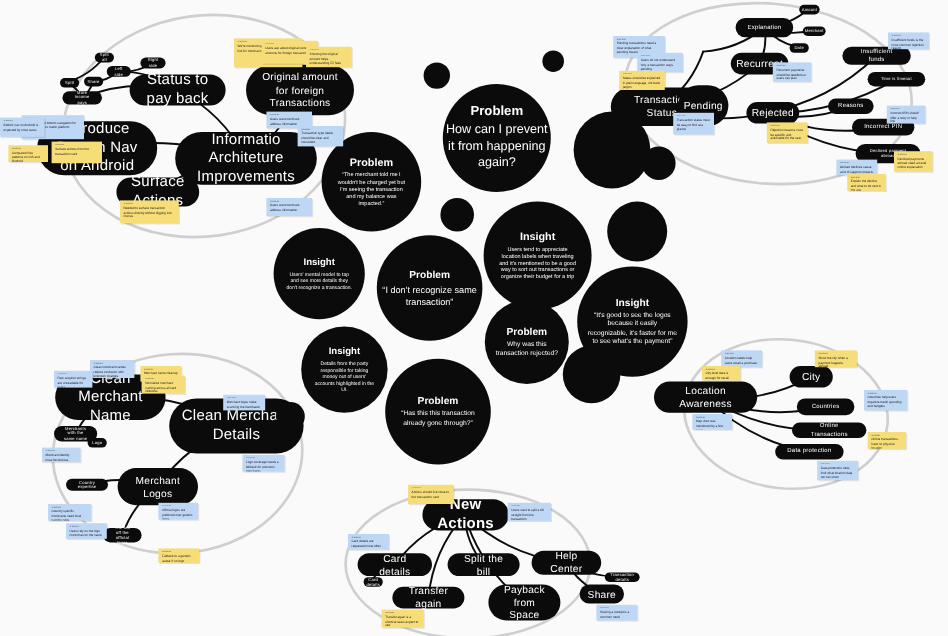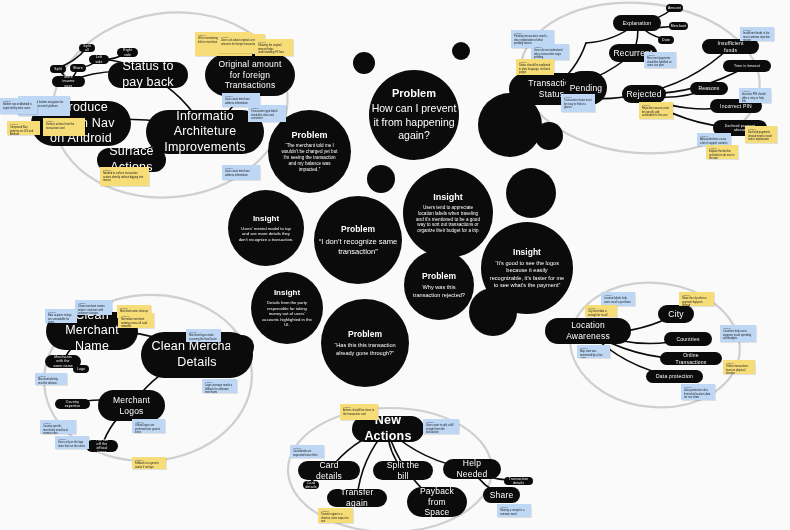--- a/index.html
+++ b/index.html
@@ -250,21 +250,21 @@
       <div class="pill md" style="left: 327px; top: 489px; width: 60px; height: 18px;">
         <span>Transfer again</span>
       </div>
       <div class="pill md" style="left: 373px; top: 461px; width: 60px; height: 19px;">
         <span>Split the bill</span>
       </div>
       <div class="pill md" style="left: 407px; top: 487px; width: 60px; height: 30px;">
         <span>Payback from Space</span>
       </div>
       <div class="pill md" style="left: 443px; top: 459px; width: 58px; height: 20px;">
-        <span>Help Needed</span>
+        <span>Help Center</span>
       </div>
       <div class="pill md" style="left: 483px; top: 487px; width: 37px; height: 16px;">
         <span>Share</span>
       </div>
       <div class="pill xs" style="left: 303px; top: 481px; width: 13px; height: 5px;">
         <span>Card details</span>
       </div>
       <div class="pill xs" style="left: 504px; top: 477px; width: 29px; height: 6px;">
         <span>Transaction details</span>
       </div>

